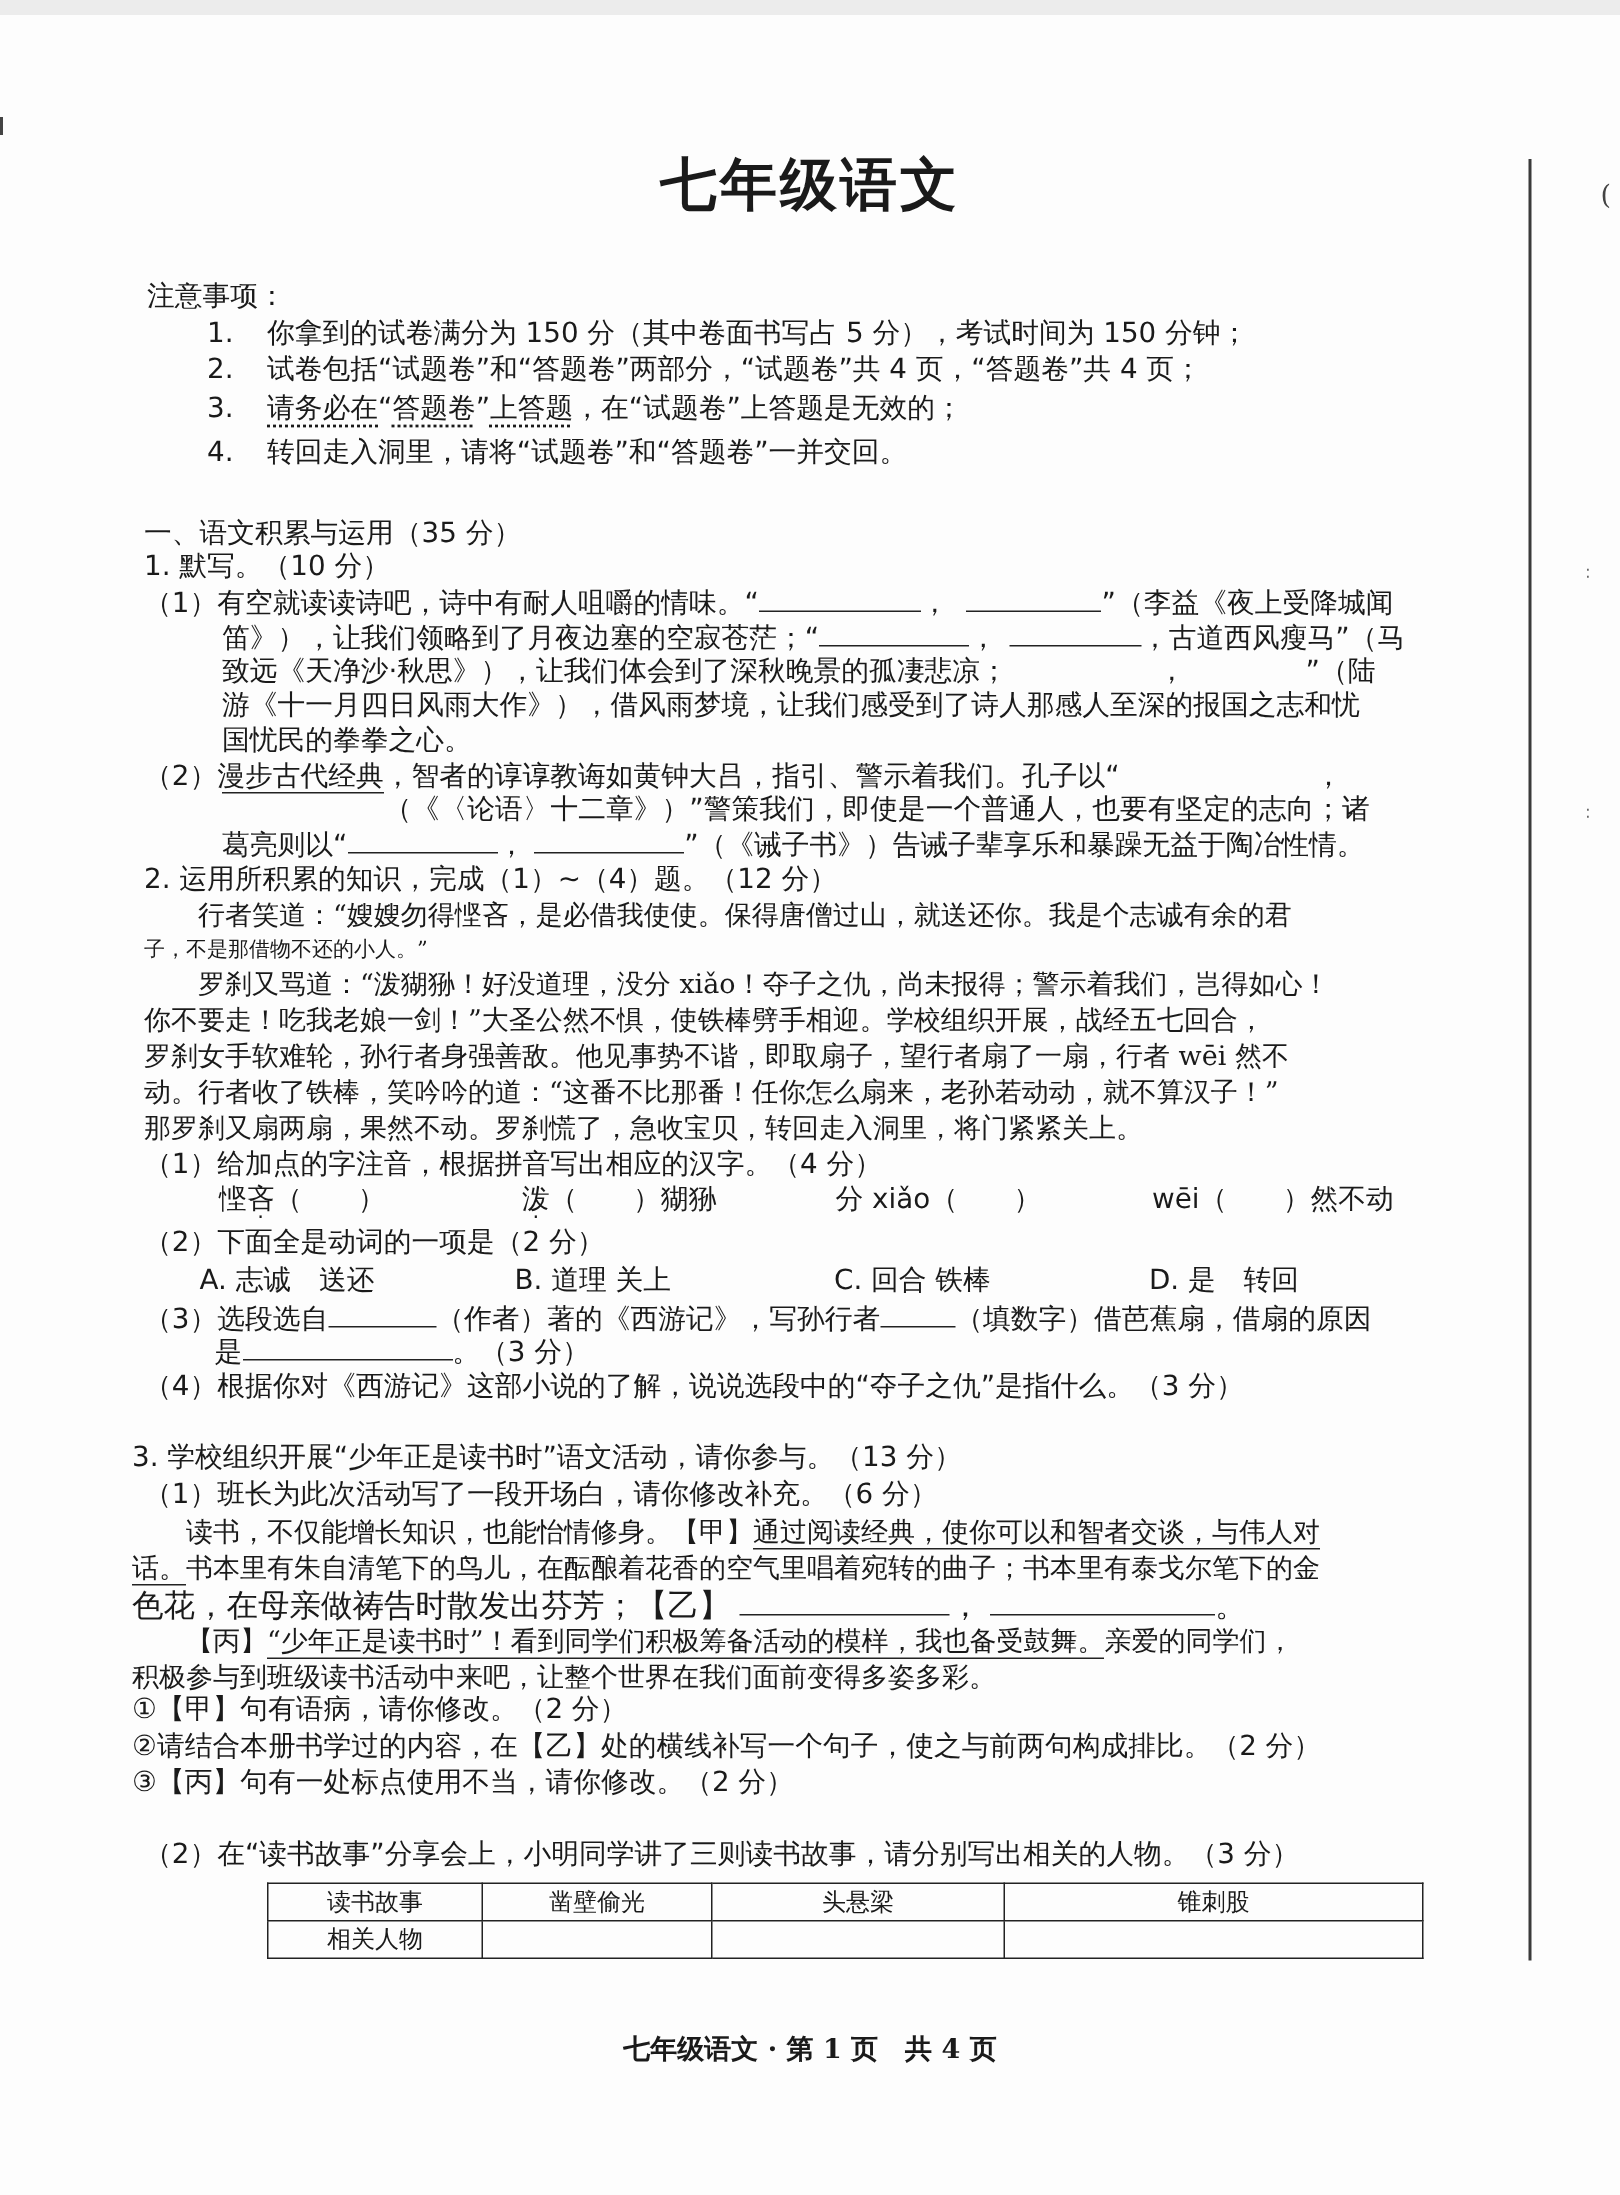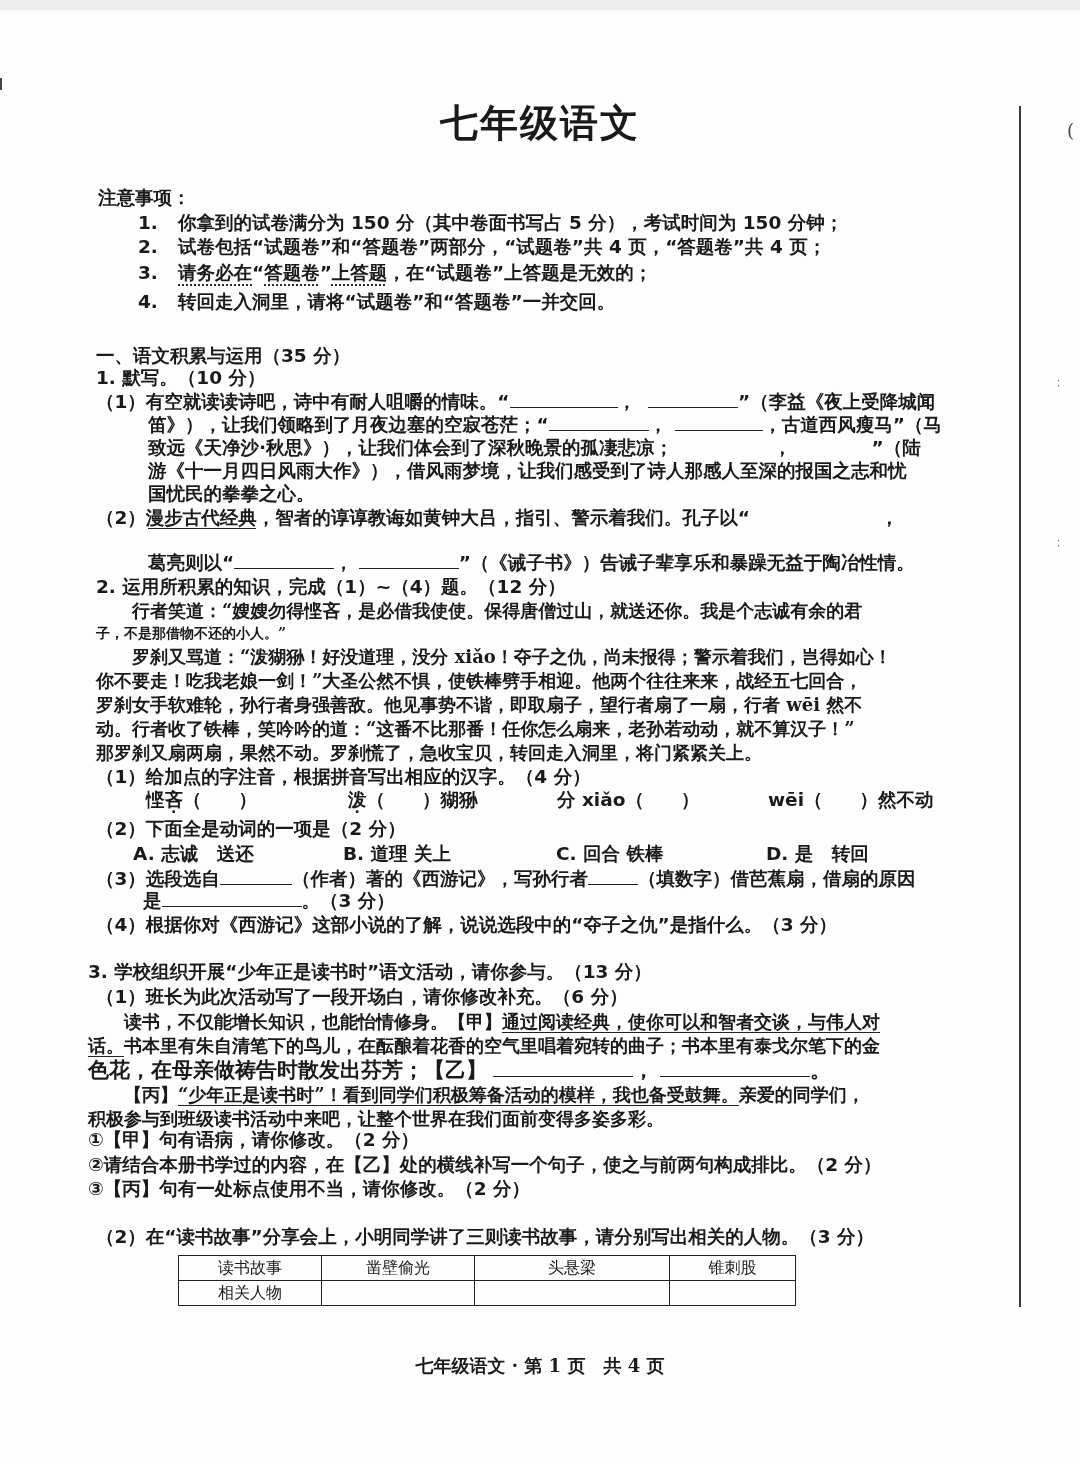--- a/index.html
+++ b/index.html
@@ -11,28 +11,28 @@
   .topbar { position: absolute; left: 0; top: 0; width: 1080px; height: 10px; background: #ececec; }
   .leftmark { position: absolute; left: 0; top: 78px; width: 2px; height: 12px; background: #444; }
   .vline { position: absolute; left: 1019px; top: 106px; width: 2px; height: 1201px; background: #3a3a3a; }
   .rparen { position: absolute; left: 1067px; top: 120px; font-size: 18px; color: #444; font-family: "DejaVu Serif", serif; }
   .rdots { position: absolute; left: 1057px; font-size: 10px; line-height: 5px; color: #555; }
   .title {
     position: absolute; left: 0; width: 1080px; top: 98px; text-align: center;
     font-family: "DejaVu Serif", "Liberation Serif", serif; font-weight: bold;
     font-size: 38px; letter-spacing: 2px;
   }
-  .ln { position: absolute; white-space: nowrap; font-size: 18.5px; line-height: 24px; font-weight: bold; }
+  .ln { position: absolute; white-space: nowrap; font-size: 18.5px; line-height: 24px; }
   .serif { font-family: "DejaVu Serif", "Liberation Serif", serif; }
   .blank { display: inline-block; border-bottom: 1.5px solid #222; height: 18px; vertical-align: baseline; }
   .ovl { border-top: 1.5px solid #222; }
   .ul { border-bottom: 1.5px solid #222; }
   .dot { position: relative; }
   .dot::after { content: "·"; position: absolute; left: 50%; bottom: -14px; transform: translateX(-50%); font-size: 14px; }
-  .tbl { position: absolute; left: 178px; top: 1255px; width: 618px; border-collapse: collapse;
+  .tbl { position: absolute; left: 178px; top: 1255px; width: 771px; border-collapse: collapse;
          font-family: "DejaVu Serif", "Liberation Serif", serif; font-size: 16px; }
   .tbl td { border: 1.5px solid #222; height: 24px; text-align: center; padding: 0; }
   .footer { position: absolute; left: 0; width: 1080px; top: 1354px; text-align: center;
             font-family: "DejaVu Serif", "Liberation Serif", serif; font-size: 18px; font-weight: bold; }
 </style>
 </head>
 <body>
 
 <div class="topbar"></div>
 <div class="leftmark"></div>
@@ -56,28 +56,28 @@
 <div class="ln" style="left:96px;top:344px">一、语文积累与运用（35 分）</div>
 <div class="ln" style="left:96px;top:366px">1. 默写。（10 分）</div>
 
 <div class="ln" style="left:96px;top:389px"><span>（1）有空就读读诗吧，诗中有耐人咀嚼的情味。“</span><span class="blank" style="width:108px"></span><span>，</span><span class="blank" style="width:90px;margin-left:12px"></span><span>”（李益《夜上受降城闻</span></div>
 <div class="ln" style="left:148px;top:412px"><span>笛》），让我们领略到了月夜边塞的空寂苍茫；“</span><span class="blank" style="width:100px"></span><span>，</span><span class="blank" style="width:88px;margin-left:8px"></span><span>，古道西风瘦马”（马</span></div>
 <div class="ln" style="left:148px;top:436px"><span>致远《天净沙·秋思》），让我们体会到了深秋晚景的孤凄悲凉；</span><span style="display:inline-block;width:100px"></span><span>，</span><span style="display:inline-block;width:80px"></span><span>”（陆</span></div>
 <div class="ln" style="left:148px;top:459px">游《十一月四日风雨大作》），借风雨梦境，让我们感受到了诗人那感人至深的报国之志和忧</div>
 <div class="ln" style="left:148px;top:482px">国忧民的拳拳之心。</div>
 
 <div class="ln" style="left:96px;top:506px"><span>（2）漫步古代经典，智者的谆谆教诲如黄钟大吕，指引、警示着我们。孔子以“</span><span style="display:inline-block;width:130px"></span><span>，</span></div>
-<div class="ln" style="left:148px;top:528px"><span class="ovl" style="display:inline-block;width:108px;height:20px;vertical-align:top"></span></div>
+<div class="ln" style="left:148px;top:528px"><span class="ovl" style="display:inline-block;width:108px;height:20px;vertical-align:top"></span><span>（《〈论语〉十二章》）”警策我们，即使是一个普通人，也要有坚定的志向；诸</span></div>
 <div class="ln" style="left:148px;top:550px"><span>葛亮则以“</span><span class="blank" style="width:100px"></span><span>，</span><span class="blank" style="width:100px;margin-left:6px"></span><span>”（《诫子书》）告诫子辈享乐和暴躁无益于陶冶性情。</span></div>
 
 <div class="ln" style="left:96px;top:575px">2. 运用所积累的知识，完成（1）~（4）题。（12 分）</div>
 <div class="ln serif" style="left:96px;top:599px;font-size:18px">　　行者笑道：“嫂嫂勿得悭吝，是必借我使使。保得唐僧过山，就送还你。我是个志诚有余的君</div>
 <div class="ln serif" style="left:96px;top:621px;font-size:14px">子，不是那借物不还的小人。”</div>
 <div class="ln serif" style="left:96px;top:645px;font-size:18px">　　罗刹又骂道：“泼猢狲！好没道理，没分 xiǎo！夺子之仇，尚未报得；警示着我们，岂得如心！</div>
-<div class="ln serif" style="left:96px;top:669px;font-size:18px">你不要走！吃我老娘一剑！”大圣公然不惧，使铁棒劈手相迎。他两个往往来来，战经五七回合，</div>
+<div class="ln serif" style="left:96px;top:669px;font-size:18px">你不要走！吃我老娘一剑！”大圣公然不惧，使铁棒劈手相迎。学校组织开展，战经五七回合，</div>
 <div class="ln serif" style="left:96px;top:693px;font-size:18px">罗刹女手软难轮，孙行者身强善敌。他见事势不谐，即取扇子，望行者扇了一扇，行者 wēi 然不</div>
 <div class="ln serif" style="left:96px;top:717px;font-size:18px">动。行者收了铁棒，笑吟吟的道：“这番不比那番！任你怎么扇来，老孙若动动，就不算汉子！”</div>
 <div class="ln serif" style="left:96px;top:741px;font-size:18px">那罗刹又扇两扇，果然不动。罗刹慌了，急收宝贝，转回走入洞里，将门紧紧关上。</div>
 
 <div class="ln" style="left:96px;top:765px">（1）给加点的字注音，根据拼音写出相应的汉字。（4 分）</div>
 <div class="ln" style="left:146px;top:788px"><span>悭</span><span class="dot">吝</span><span>（　　）</span></div>
 <div class="ln" style="left:348px;top:788px"><span class="dot">泼</span><span>（　　）猢狲</span></div>
 <div class="ln" style="left:557px;top:788px"><span>分 xiǎo</span><span>（　　）</span></div>
 <div class="ln" style="left:768px;top:788px"><span>wēi</span><span>（　　）然不动</span></div>
 

